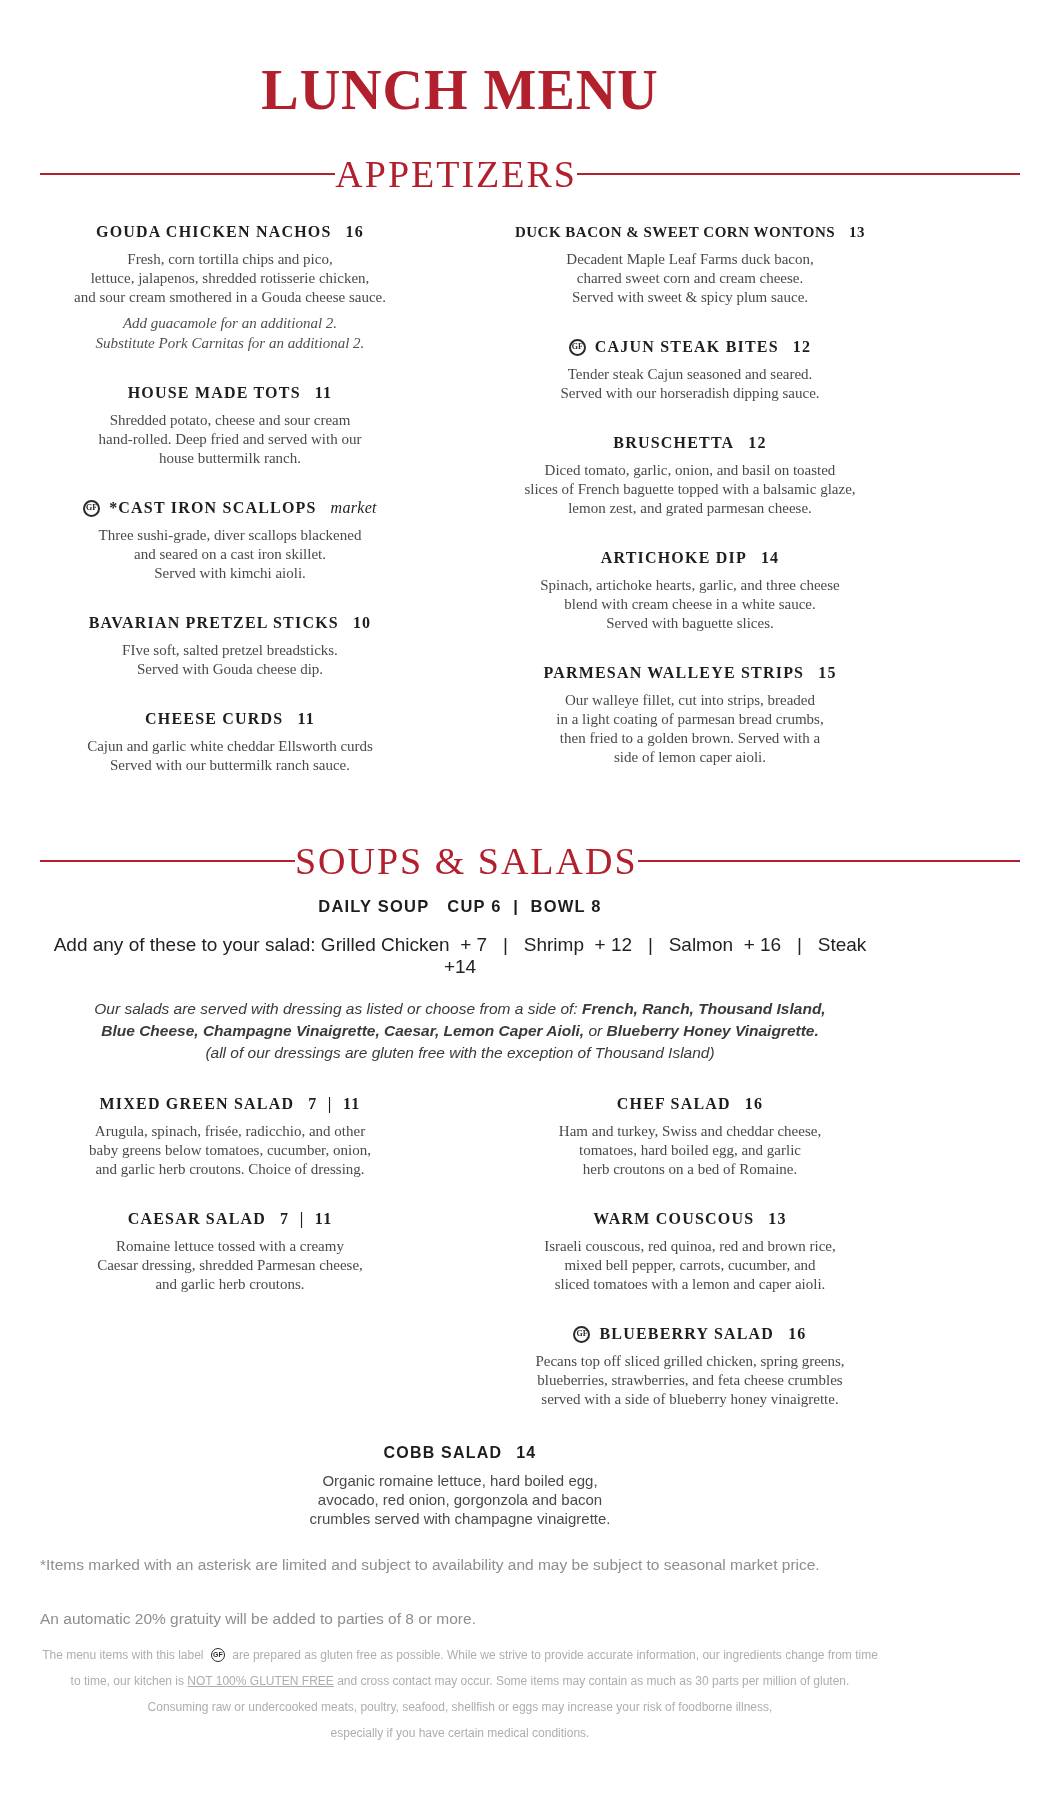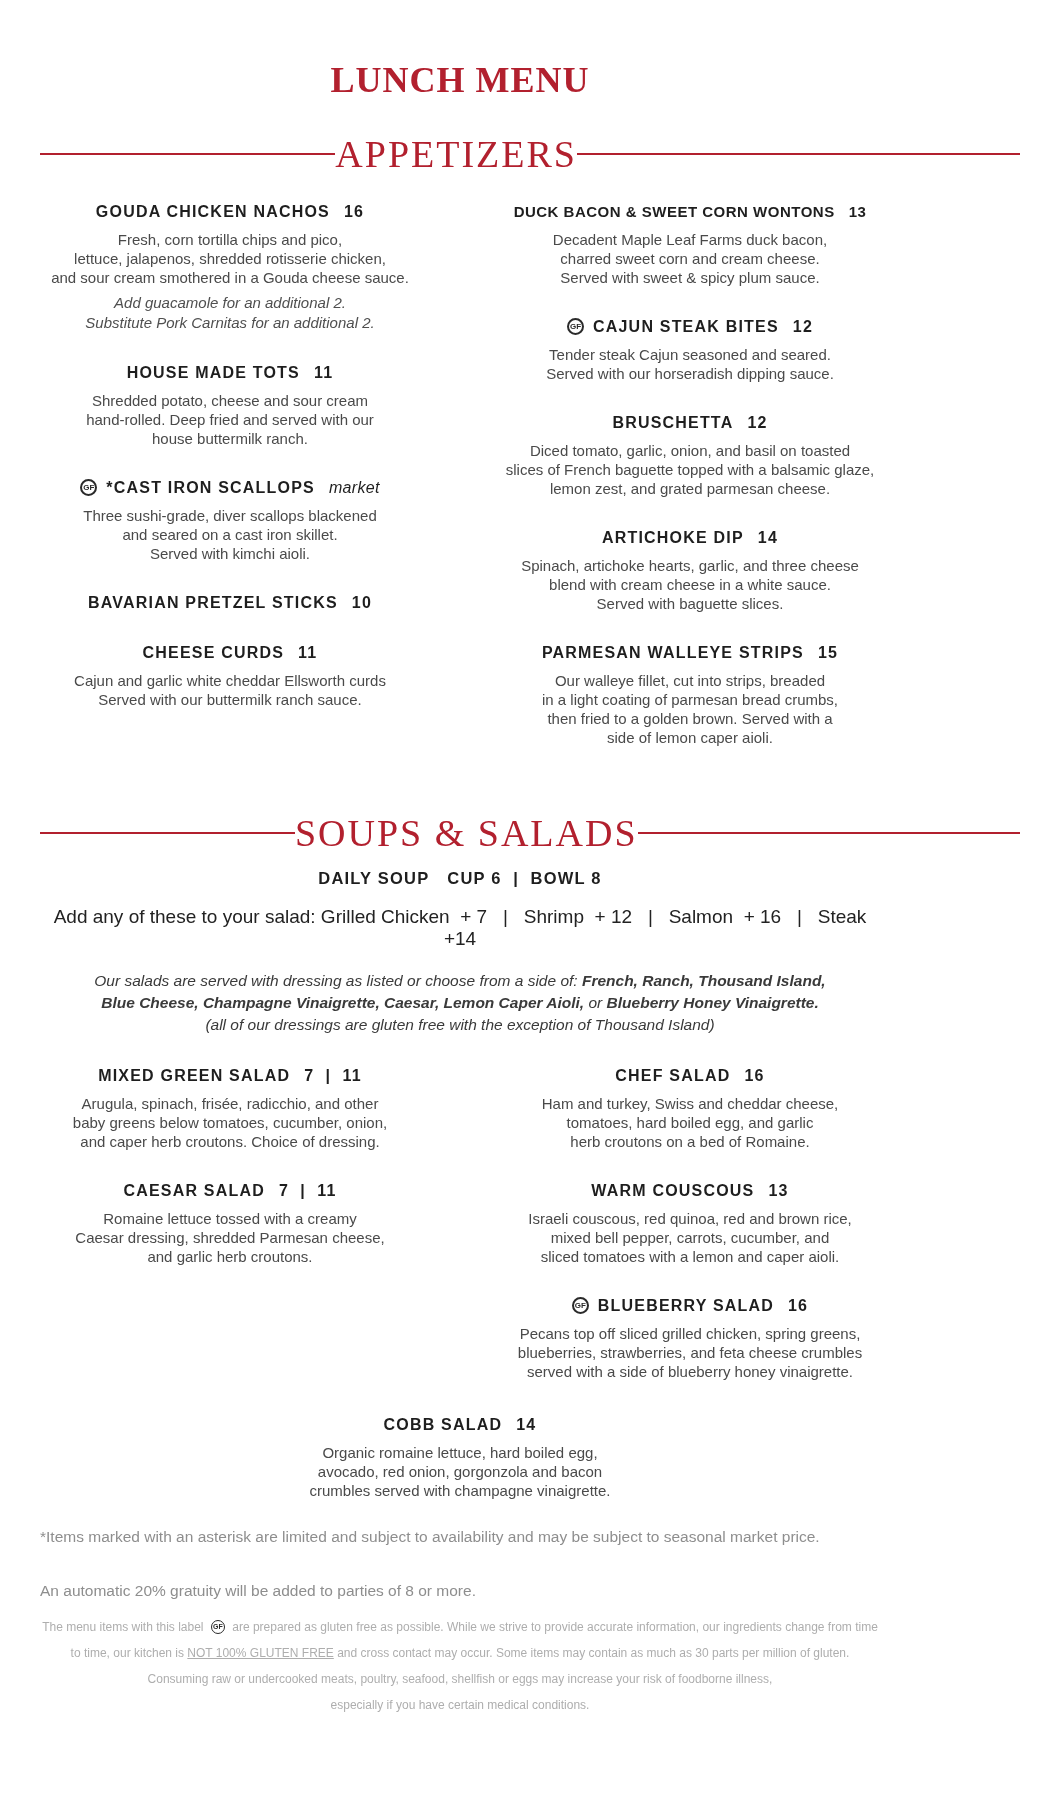--- a/index.html
+++ b/index.html
@@ -13,21 +13,21 @@
     font-family: "Liberation Sans", sans-serif;
     margin: 0 auto;
   }
   
   .title {
     width: 840px;
     margin: 62px 0 0 40px;
     text-align: center;
     font-family: "Liberation Serif", serif;
     font-weight: 700;
-    font-size: 36px;
+    font-size: 56px;
     line-height: 1;
     letter-spacing: 1px;
     color: #b2202e;
   }
   
   .divider {
     display: flex;
     align-items: center;
     width: 980px;
     margin: 34px 0 0 40px;
@@ -42,20 +42,21 @@
     color: #b2202e;
     white-space: nowrap;
   }
   
   .columns {
     display: grid;
     grid-template-columns: 1fr 1fr;
     column-gap: 80px;
     width: 840px;
     margin: 26px 0 0 40px;
+    font-family: Liberation Serif, serif;
   }
   .col { display: flex; flex-direction: column; }
   
   .item { text-align: center; margin-bottom: 30px; }
   .item-head {
     font-weight: 700;
     font-size: 16px;
     letter-spacing: 1.2px;
     color: #1e1e1e;
     line-height: 20px;
@@ -206,20 +207,22 @@
         </div>
         <div class="item-desc">Three sushi-grade, diver scallops blackened
 and seared on a cast iron skillet.
 Served with kimchi aioli.</div>
       </div>
 
       <div class="item">
         <div class="item-head">
           <span class="item-name">BAVARIAN PRETZEL STICKS</span><span class="item-price">10</span>
         </div>
+        <div class="item-desc">FIve soft, salted pretzel breadsticks.
+Served with Gouda cheese dip.</div>
       </div>
 
       <div class="item">
         <div class="item-head">
           <span class="item-name">CHEESE CURDS</span><span class="item-price">11</span>
         </div>
         <div class="item-desc">Cajun and garlic white cheddar Ellsworth curds
 Served with our buttermilk ranch sauce.</div>
       </div>
 
@@ -297,21 +300,21 @@
 
     <div class="col">
 
 
       <div class="item">
         <div class="item-head">
           <span class="item-name">MIXED GREEN SALAD</span><span class="item-price">7  |  11</span>
         </div>
         <div class="item-desc">Arugula, spinach, frisée, radicchio, and other
 baby greens below tomatoes, cucumber, onion,
-and caper herb croutons. Choice of dressing.</div>
+and garlic herb croutons. Choice of dressing.</div>
       </div>
 
       <div class="item">
         <div class="item-head">
           <span class="item-name">CAESAR SALAD</span><span class="item-price">7  |  11</span>
         </div>
         <div class="item-desc">Romaine lettuce tossed with a creamy
 Caesar dressing, shredded Parmesan cheese,
 and garlic herb croutons.</div>
       </div>

